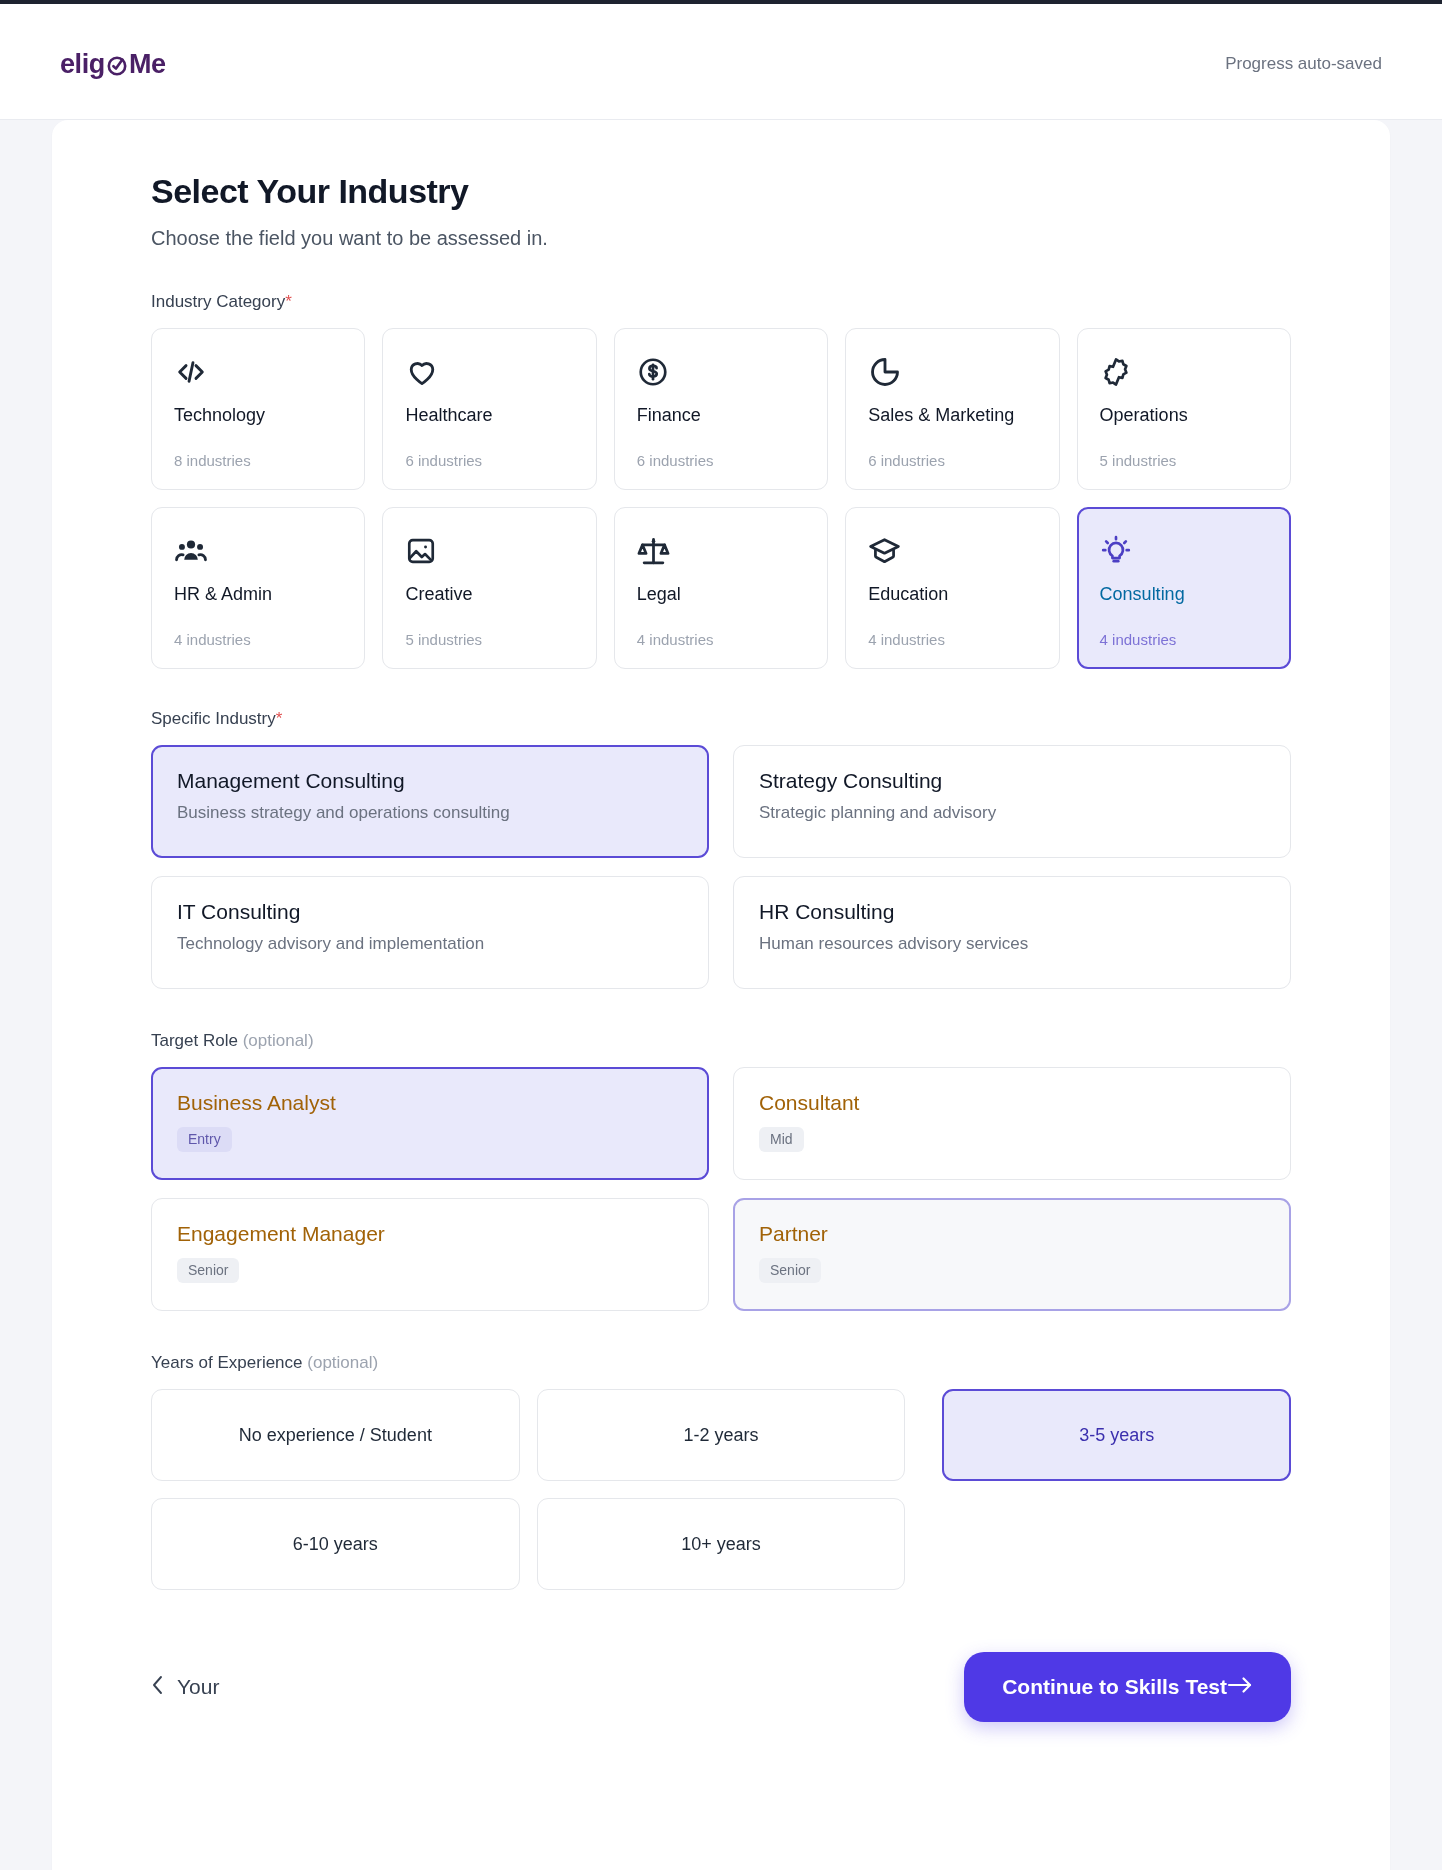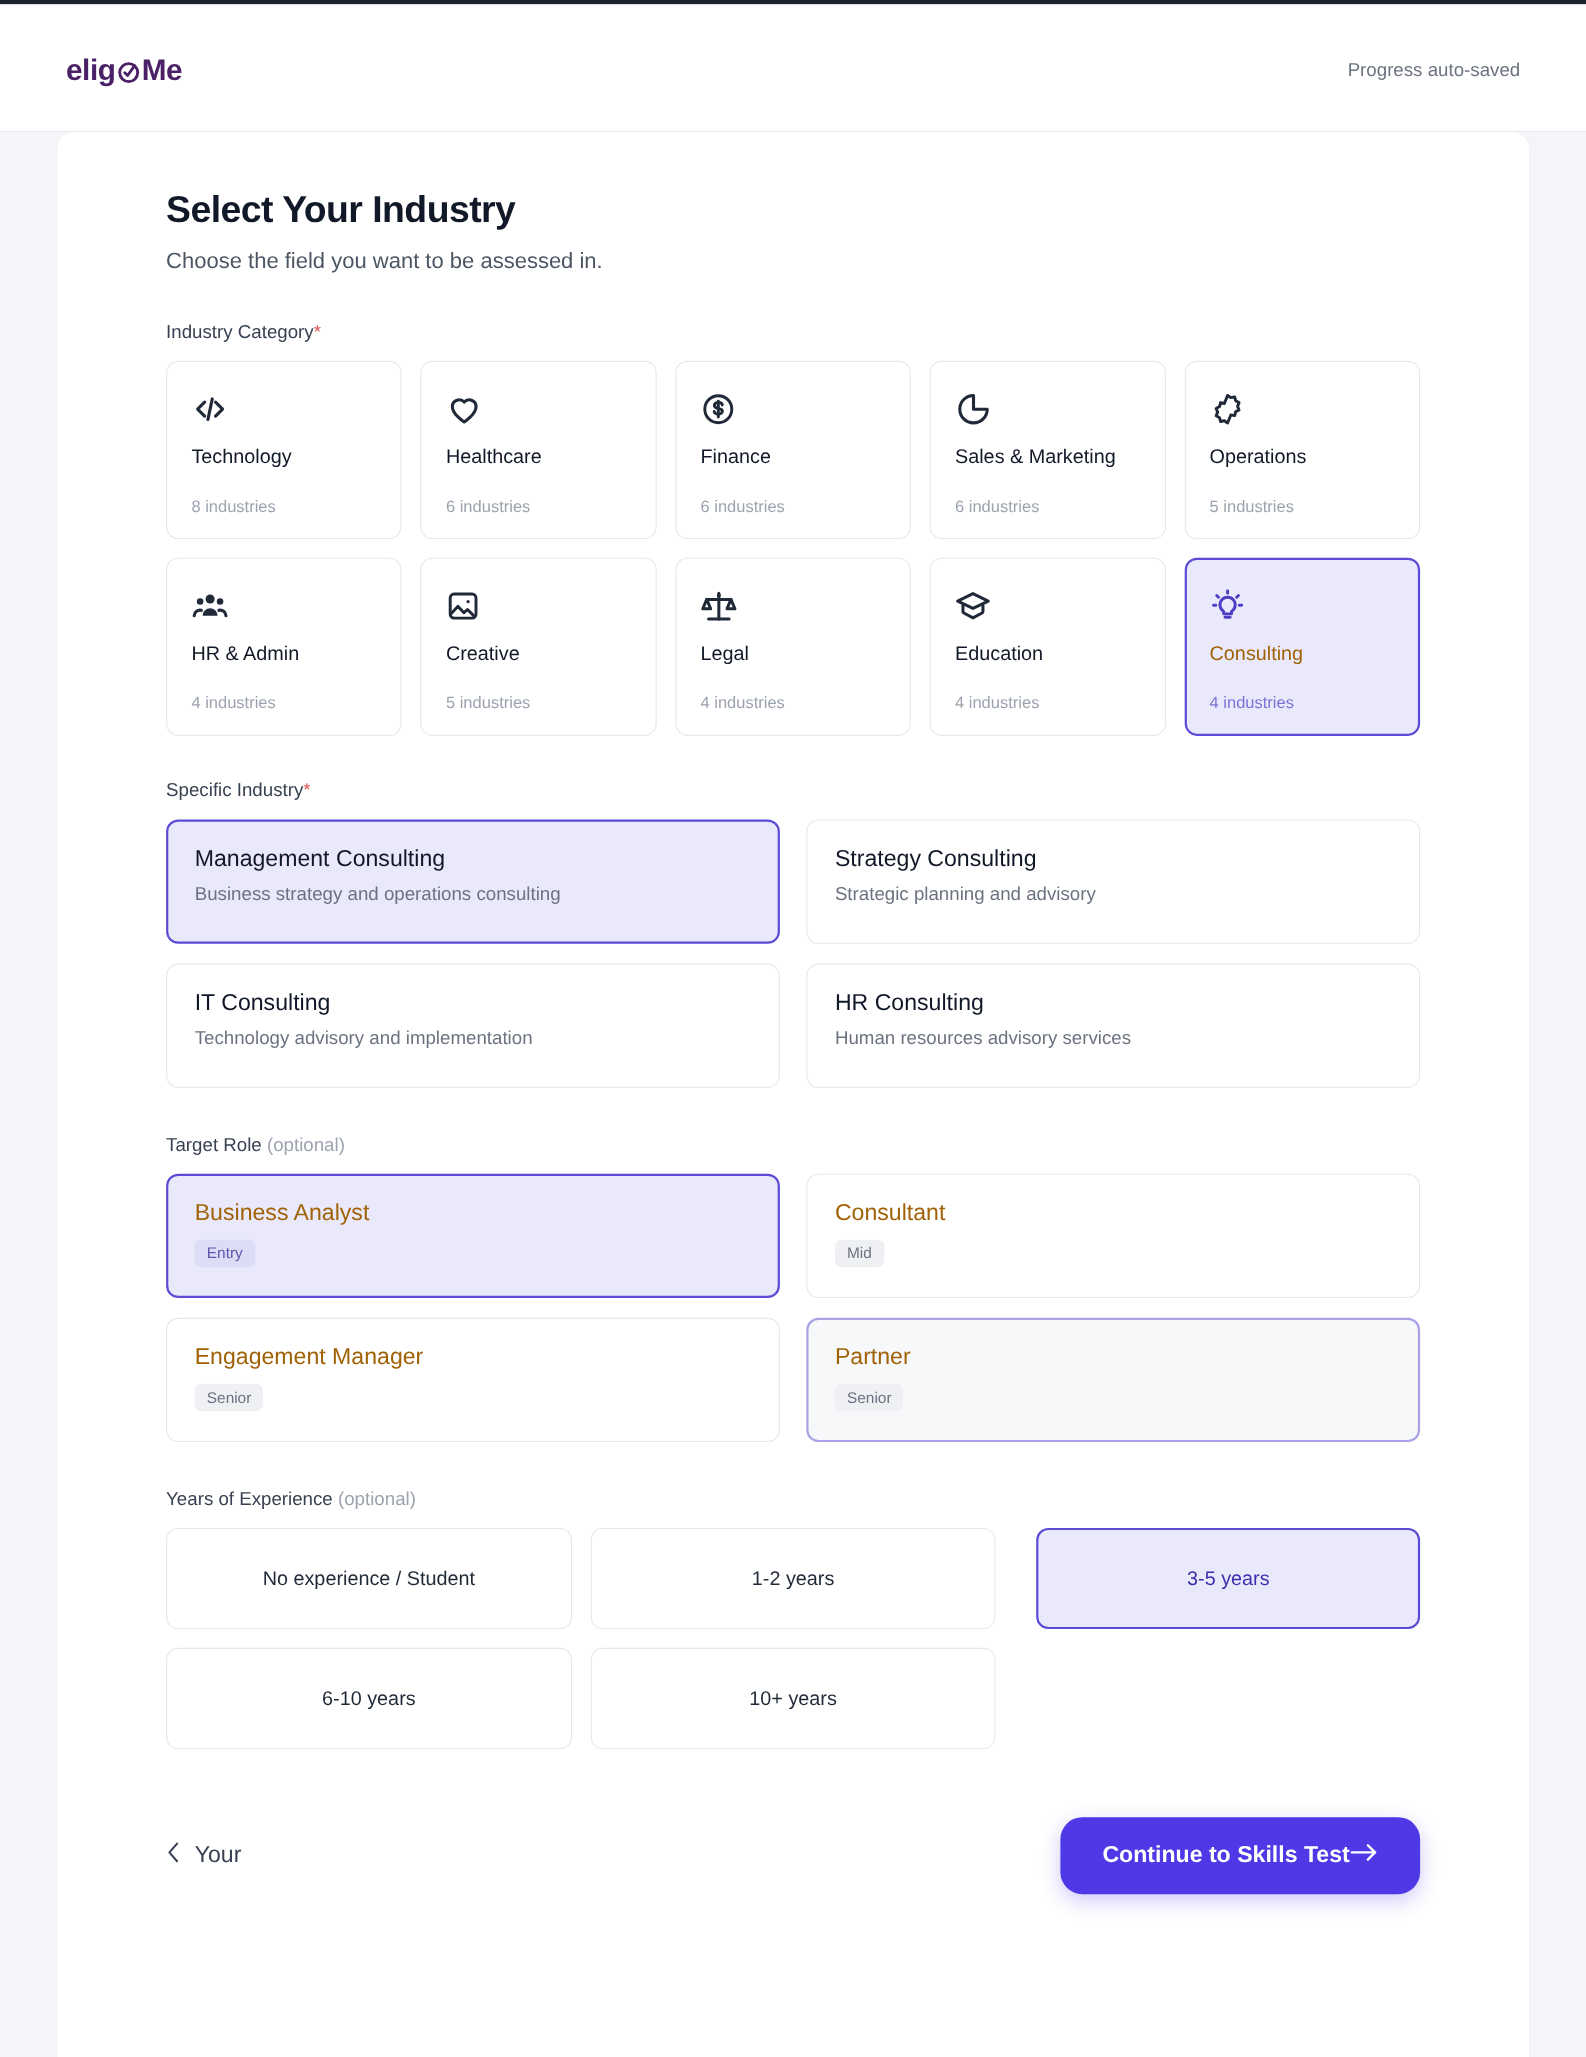--- a/index.html
+++ b/index.html
@@ -126,21 +126,21 @@
     font-size: 15px;
     color: #9ca3af;
     margin-top: auto;
   }
   .cat-card.selected {
     border: 2px solid #5b4bd6;
     background: #e9e9fb;
     padding: 22px 21px 19px 21px;
   }
   .cat-card.selected .cat-icon { color: #4c3fc4; }
-  .cat-card.selected .cat-name { color: #a16207; }
+  .cat-card.selected .cat-name { color: #0369a1; }
   .cat-card.selected .cat-count { color: #7d72d6; }
 
   
   .opt-grid {
     display: grid;
     grid-template-columns: 1fr 1fr;
     gap: 18px 24px;
     margin-bottom: 18px;
   }
   .opt-card {

